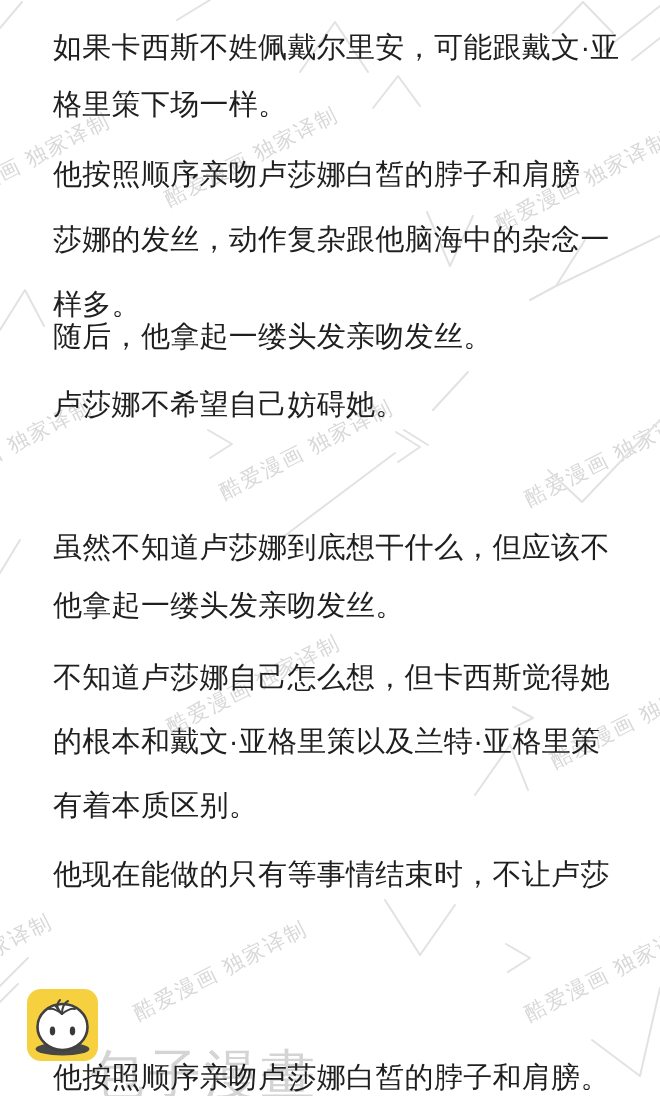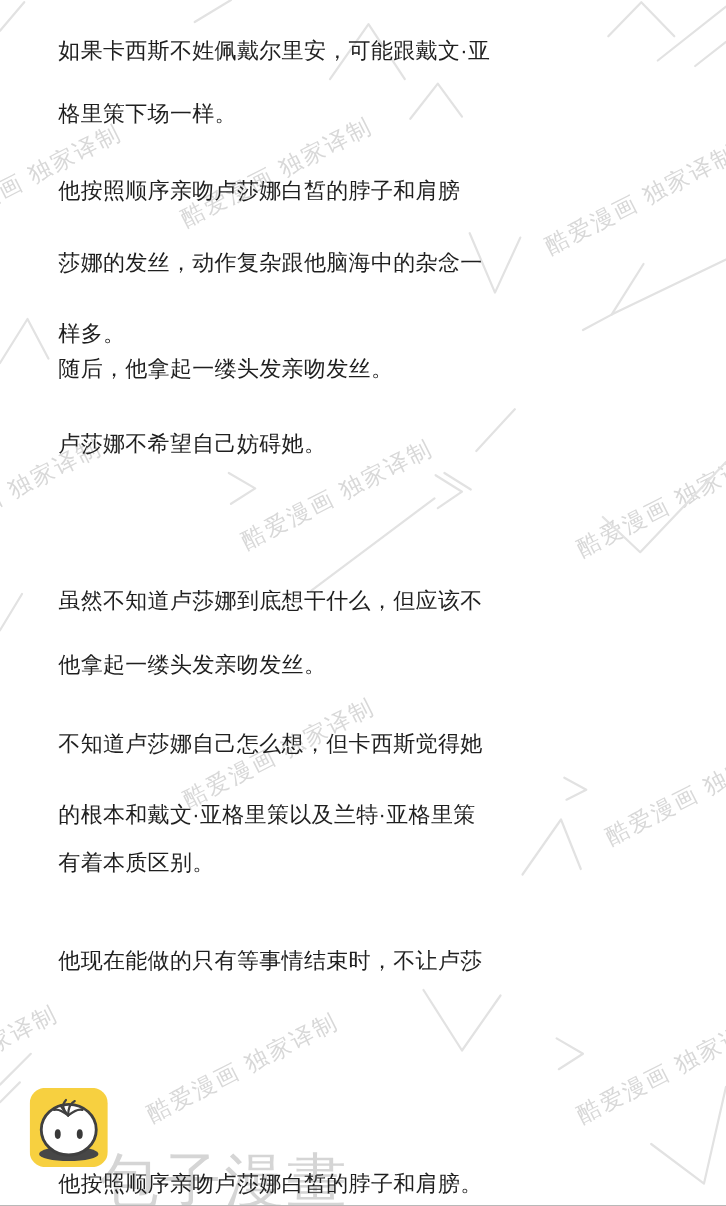--- a/index.html
+++ b/index.html
@@ -34,21 +34,21 @@
   }
   .brand-url{
     position:absolute;left:92px;top:1096px;
     font-size:31px;letter-spacing:1px;
     color:#701a75;opacity:.55;white-space:nowrap;
   }
   
   .content-layer{position:absolute;inset:0;z-index:3;}
   .text-line{
     position:absolute;left:53px;
-    font-size:20px;line-height:34px;
+    font-size:29px;line-height:34px;
     letter-spacing:.3px;
     color:#1f1f1f;
     white-space:nowrap;
   }
   
   .logo{
     position:absolute;left:27px;top:989px;
     width:71px;height:72px;z-index:4;
     opacity:.88;
   }
@@ -110,21 +110,21 @@
     <div class="text-line" style="top:87px">格里策下场一样。</div>
     <div class="text-line" style="top:157px">他按照顺序亲吻卢莎娜白皙的脖子和肩膀</div>
     <div class="text-line" style="top:222px">莎娜的发丝，动作复杂跟他脑海中的杂念一</div>
     <div class="text-line" style="top:319px">随后，他拿起一缕头发亲吻发丝。</div>
     <div class="text-line" style="top:287px">样多。</div>
     <div class="text-line" style="top:387px">卢莎娜不希望自己妨碍她。</div>
     <div class="text-line" style="top:530px">虽然不知道卢莎娜到底想干什么，但应该不</div>
     <div class="text-line" style="top:588px">他拿起一缕头发亲吻发丝。</div>
     <div class="text-line" style="top:660px">不知道卢莎娜自己怎么想，但卡西斯觉得她</div>
     <div class="text-line" style="top:724px">的根本和戴文·亚格里策以及兰特·亚格里策</div>
-    <div class="text-line" style="top:768px">有着本质区别。</div>
+    <div class="text-line" style="top:788px">有着本质区别。</div>
     <div class="text-line" style="top:857px">他现在能做的只有等事情结束时，不让卢莎</div>
     <div class="text-line" style="top:1060px">他按照顺序亲吻卢莎娜白皙的脖子和肩膀。</div>
   </div>
 
   <svg class="logo" viewBox="0 0 71 72">
     <rect x="0" y="0" width="71" height="72" rx="14" fill="#f6ca26"></rect>
     <ellipse cx="35.5" cy="60" rx="27" ry="6.5" fill="#2e2e2e"></ellipse>
     <ellipse cx="35.5" cy="38" rx="25" ry="23" fill="#ffffff" stroke="#262626" stroke-width="2.6"></ellipse>
     <g fill="none" stroke="#262626" stroke-width="2" stroke-linecap="round">
       <path d="M35 25 C30 20 29 15 33 11"></path>

